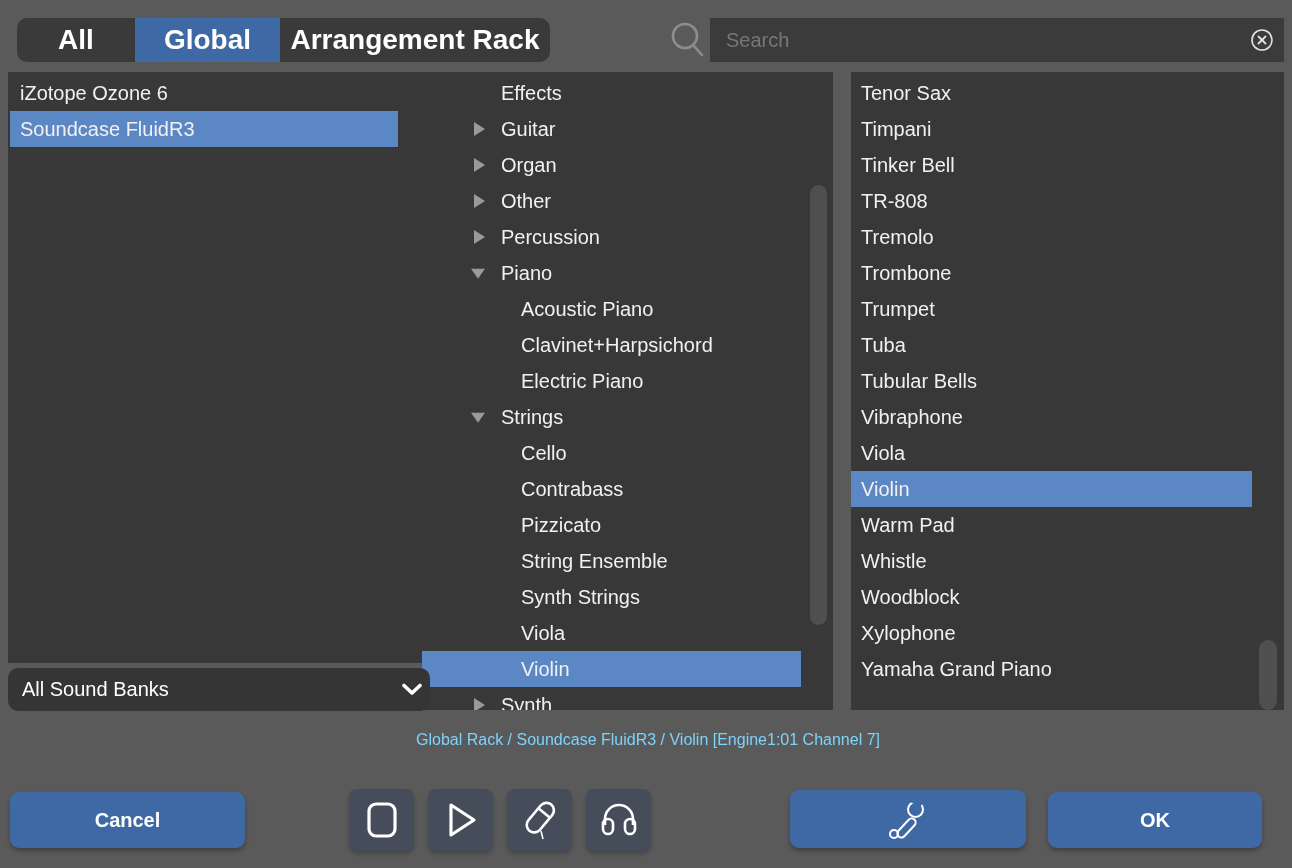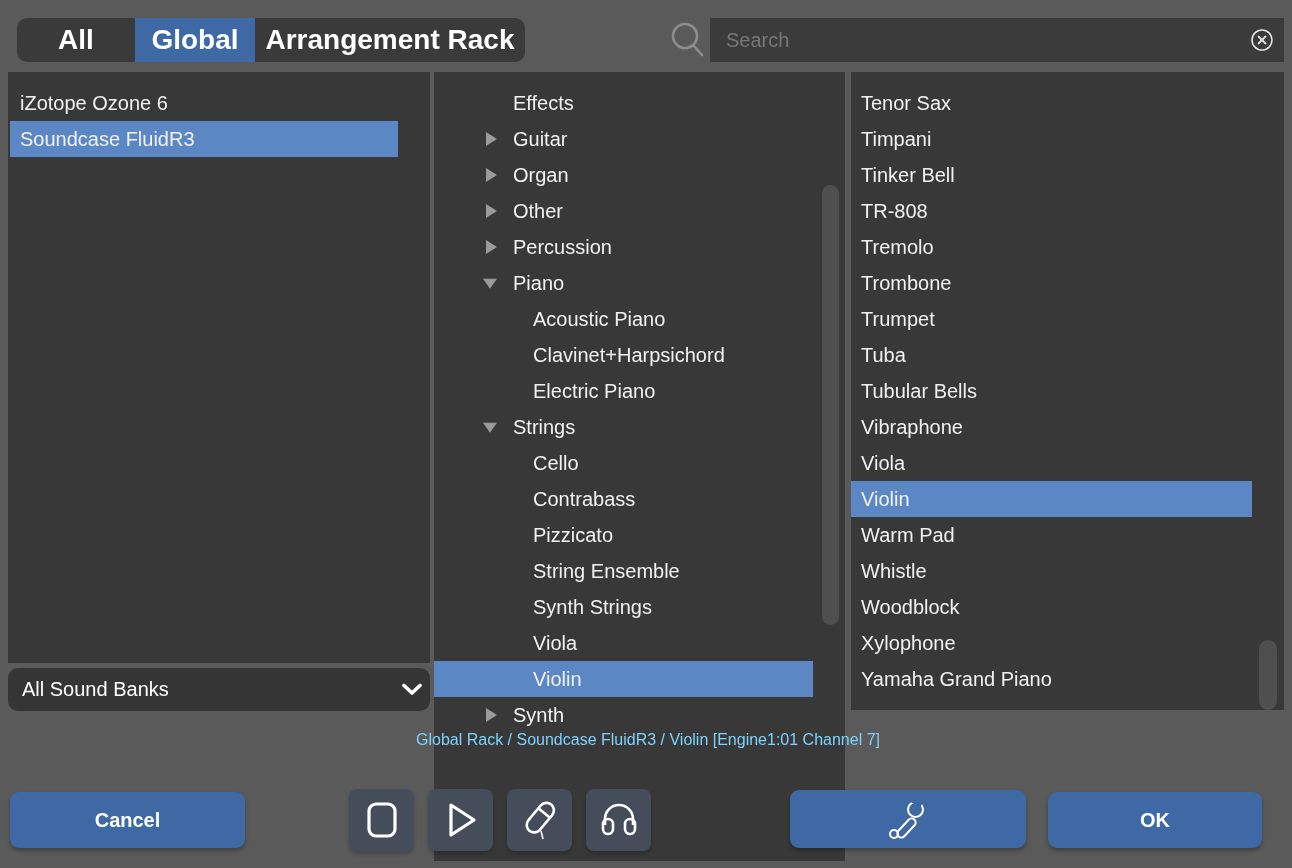--- a/index.html
+++ b/index.html
@@ -9,35 +9,35 @@
   html,body{margin:0;padding:0;}
   body{
     width:1292px;height:868px;position:relative;overflow:hidden;
     background:var(--win);
     font-family:"Liberation Sans",sans-serif;color:#f1f1f1;
   }
   
   .seg{position:absolute;left:17px;top:18px;height:44px;display:flex;border-radius:10px;overflow:hidden;background:#3a3a3a;}
   .seg .tab{display:flex;align-items:center;justify-content:center;font-size:28px;font-weight:600;color:#fff;cursor:default;}
   .seg .tab:nth-child(1){width:118px;}
-  .seg .tab:nth-child(2){width:120px;}
+  .seg .tab:nth-child(2){width:145px;}
   .seg .tab:nth-child(3){width:270px;}
   .seg .tab.active{background:var(--btn);}
   .search-glass{position:absolute;left:668px;top:21px;width:40px;height:40px;}
   .search{
     position:absolute;left:710px;top:18px;width:574px;height:44px;
     background:#3b3b3b;border:none;outline:none;border-radius:0;
     color:#fca5a5;font-size:20px;padding:0 44px 0 16px;font-family:inherit;
   }
   .search::placeholder{color:#777;}
   .clear-btn{position:absolute;left:1250px;top:28px;width:24px;height:24px;background:none;border:none;padding:0;cursor:default;}
   
-  .panel{position:absolute;top:72px;background:var(--panel);overflow:hidden;padding-top:13px;}
+  .panel{position:absolute;top:72px;background:var(--panel);overflow:hidden;padding-top:3px;}
   .panel-left{left:8px;width:422px;height:591px;}
-  .panel-mid{left:434px;width:411px;height:789px;}
+  .panel-mid{left:422px;width:411px;height:638px;}
   .panel-right{left:851px;width:433px;height:638px;}
   .row{height:36px;line-height:36px;font-size:20px;color:#f1f1f1;white-space:nowrap;overflow:hidden;}
   .plugin-row{margin:0 32px 0 2px;padding-left:10px;}
   .preset-row{margin-right:32px;padding-left:10px;}
   .tree-row{position:relative;margin-right:32px;}
   .row.selected{background:var(--sel);}
   .arrow{position:absolute;width:0;height:0;}
   .arrow.collapsed{left:52px;top:50%;transform:translateY(-50%);
     border-left:11px solid #9a9a9a;border-top:7px solid transparent;border-bottom:7px solid transparent;}
   .arrow.expanded{left:49px;top:50%;transform:translateY(-42%);

